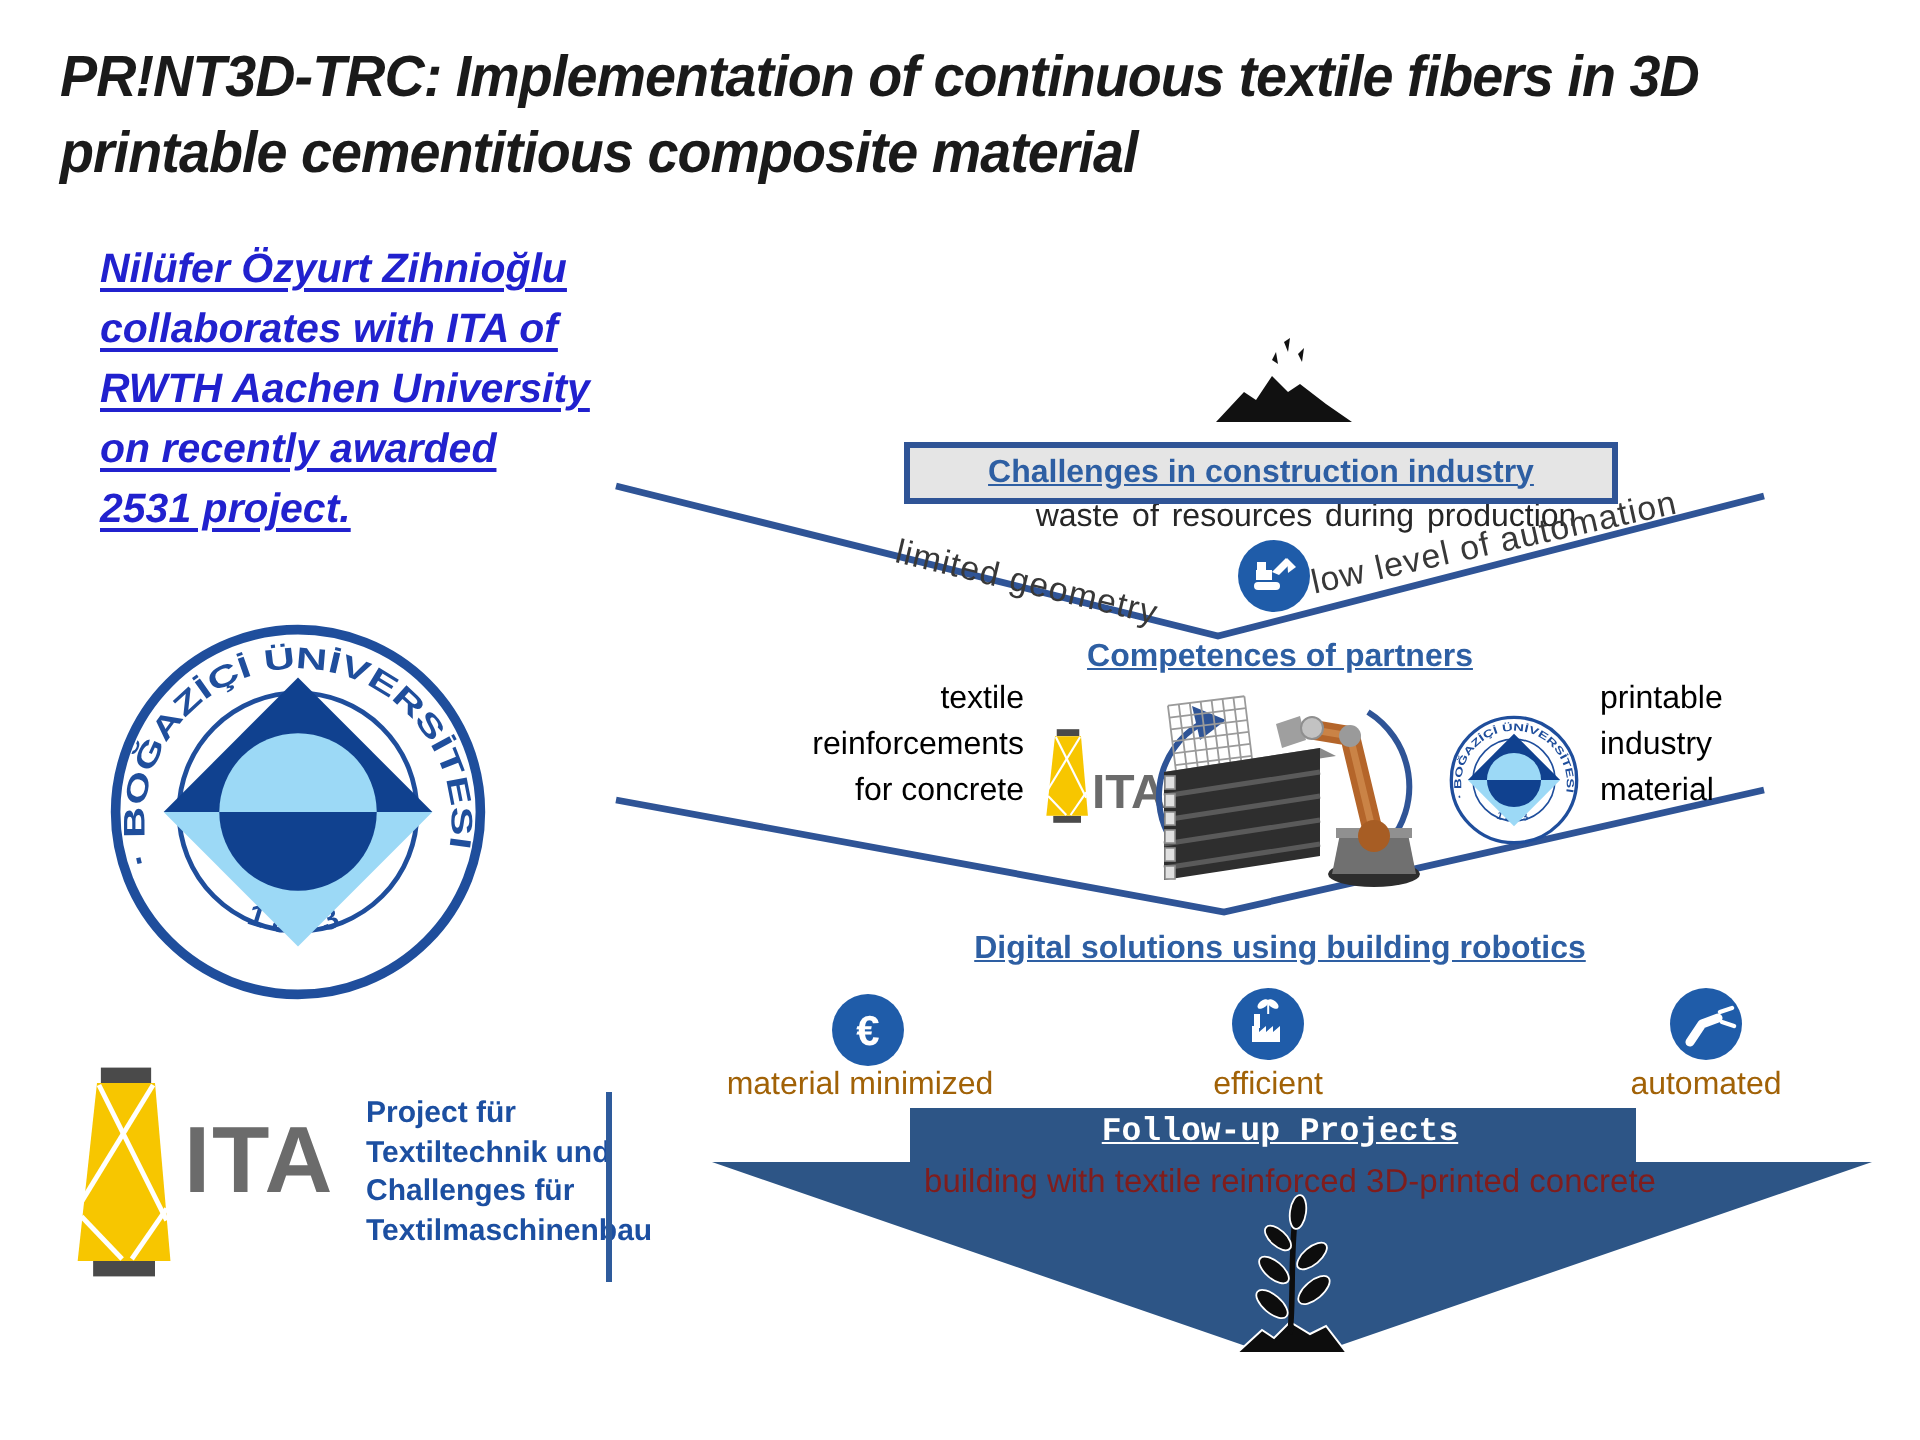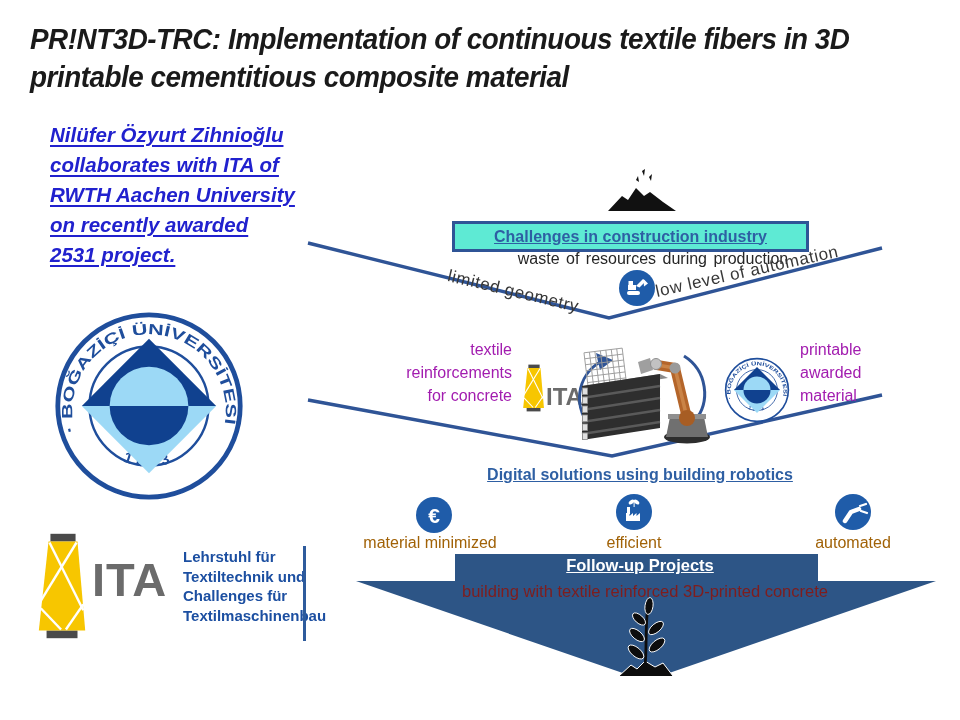--- a/index.html
+++ b/index.html
@@ -13,36 +13,36 @@
   .announce{left:22px;top:120px;width:285px;font-weight:bold;font-style:italic;
             font-size:20.5px;line-height:30px;color:#2121CE;text-decoration:underline;
             text-underline-offset:3px;cursor:pointer;margin-left:28px;}
 
   .overlay{left:0;top:0;}
 
   .h-blue{color:#2E5FA3;font-weight:bold;text-decoration:underline;font-size:16px;text-align:center;}
   .h-daad{left:420px;top:144px;width:440px;text-align:center;font-weight:bold;font-size:18px;
           color:#111;text-decoration:underline;}
   .challenges-box{left:452px;top:221px;width:351px;height:25px;border:3px solid #2F5496;
-          background:#5eead4;display:flex;align-items:center;justify-content:center;z-index:2;}
-  .gray{color:#a21caf;}
+          background:#e5e5e5;display:flex;align-items:center;justify-content:center;z-index:2;}
+  .gray{color:#000000;}
   .waste{left:443px;top:250px;width:420px;text-align:center;font-size:16px;color:#262626;word-spacing:2px;}
   .rot-left{left:448px;top:266px;font-size:17px;color:#383838;transform:rotate(13.5deg);
             transform-origin:0 50%;letter-spacing:.6px;}
   .rot-right{left:656px;top:282px;font-size:17px;color:#383838;transform:rotate(-12.5deg);
              transform-origin:0 50%;letter-spacing:.6px;}
   .comp-title{left:470px;top:320px;width:340px;}
   .comp-left{left:370px;top:338px;width:142px;text-align:right;font-size:16px;line-height:23px;}
   .comp-right{left:800px;top:338px;width:130px;text-align:left;font-size:16px;line-height:23px;}
   .ita-small-text{left:546px;top:383px;font-size:24px;font-weight:bold;color:#6b6b6b;}
   .digital-title{left:430px;top:466px;width:420px;text-align:center;}
   .cicon{width:36px;height:36px;z-index:2;}
   .iconlabel{font-size:16px;color:#a16207;text-align:center;}
   .followup-title{left:440px;top:556px;width:400px;text-align:center;color:#fff;font-weight:bold;
-                  font-size:16.5px;text-decoration:underline;z-index:2;}
+                  font-size:16.5px;text-decoration:underline;z-index:2;font-family:Liberation Mono, monospace;}
   .followup-sub{left:370px;top:582px;width:550px;text-align:center;color:#7f1d1d;
                 font-size:16.5px;z-index:2;}
 
   .ita-acronym{left:92px;top:552px;font-size:47px;font-weight:bold;color:#6b6b6b;letter-spacing:1px;}
   .ita-lines{left:183px;top:547px;font-size:15px;font-weight:bold;color:#1C4FA1;line-height:19.5px;}
   .ita-divider{left:303px;top:546px;width:3px;height:95px;background:#2E5B9C;}
   .z2{z-index:2;} .z3{z-index:3;}
 </style>
 </head>
 <body>
@@ -102,21 +102,21 @@
 
   <svg class="abs" style="left:53px;top:310px" width="192" height="192">
     <use href="#buLogo"></use>
   </svg>
 
   <svg class="abs" style="left:34px;top:532px" width="58" height="108">
       <use href="#itaBobbin"></use>
     </svg>
   <div class="abs ita-acronym">ITA</div>
   <div class="abs ita-lines">
-    <div>Lehrstuhl für</div>
+    <div>Project für</div>
     <div>Textiltechnik und</div>
     <div>Challenges für</div>
     <div>Textilmaschinenbau</div>
   </div>
   <div class="abs ita-divider"></div>
 
 
   <svg class="abs" style="left:606px;top:168px" width="72" height="46" viewBox="0 0 72 46">
     <g fill="#111">
       <polygon points="30,12 32,8 33,14"></polygon>
@@ -137,20 +137,21 @@
     <circle cx="18" cy="18" r="18" fill="#1F5CA9"></circle>
     <g fill="#fff">
       <rect x="8" y="21" width="13" height="4" rx="2"></rect>
       <rect x="9" y="15" width="8" height="5"></rect>
       <rect x="9.5" y="11" width="4.5" height="4"></rect>
       <polygon points="17,16 24,9 26.5,11.5 20.5,17.5"></polygon>
       <polygon points="24.5,9 29,13.5 25,16.5"></polygon>
     </g>
   </svg>
 
+  <div class="abs h-blue comp-title">Competences of partners</div>
   <div class="abs comp-left gray">
     <div>textile</div>
     <div>reinforcements</div>
     <div>for concrete</div>
   </div>
   <svg class="abs" style="left:521px;top:364px" width="26" height="48">
       <use href="#itaBobbin"></use>
     </svg>
   <div class="abs ita-small-text">ITA</div>
 
@@ -201,21 +202,21 @@
     <circle cx="119" cy="30" r="5.5" fill="#9a9a9a"></circle>
     <circle cx="100" cy="26" r="5.5" fill="#c2c2c2" stroke="#8f8f8f"></circle>
   </svg>
 
   <svg class="abs z2" style="left:724px;top:357px" width="66" height="66">
       <use href="#buLogo"></use>
     </svg>
 
   <div class="abs comp-right gray">
     <div>printable</div>
-    <div>awarded</div>
+    <div>industry</div>
     <div>material</div>
   </div>
 
   <div class="abs h-blue digital-title">Digital solutions using building robotics</div>
 
   <svg class="abs cicon" style="left:416px;top:497px" viewBox="0 0 36 36">
     <circle cx="18" cy="18" r="18" fill="#1F5CA9"></circle>
     <text x="18" y="25.5" text-anchor="middle" font-size="21" font-weight="bold" fill="#fff" font-family="Liberation Sans,sans-serif">€</text>
   </svg>
   <svg class="abs cicon" style="left:616px;top:494px" viewBox="0 0 36 36">

